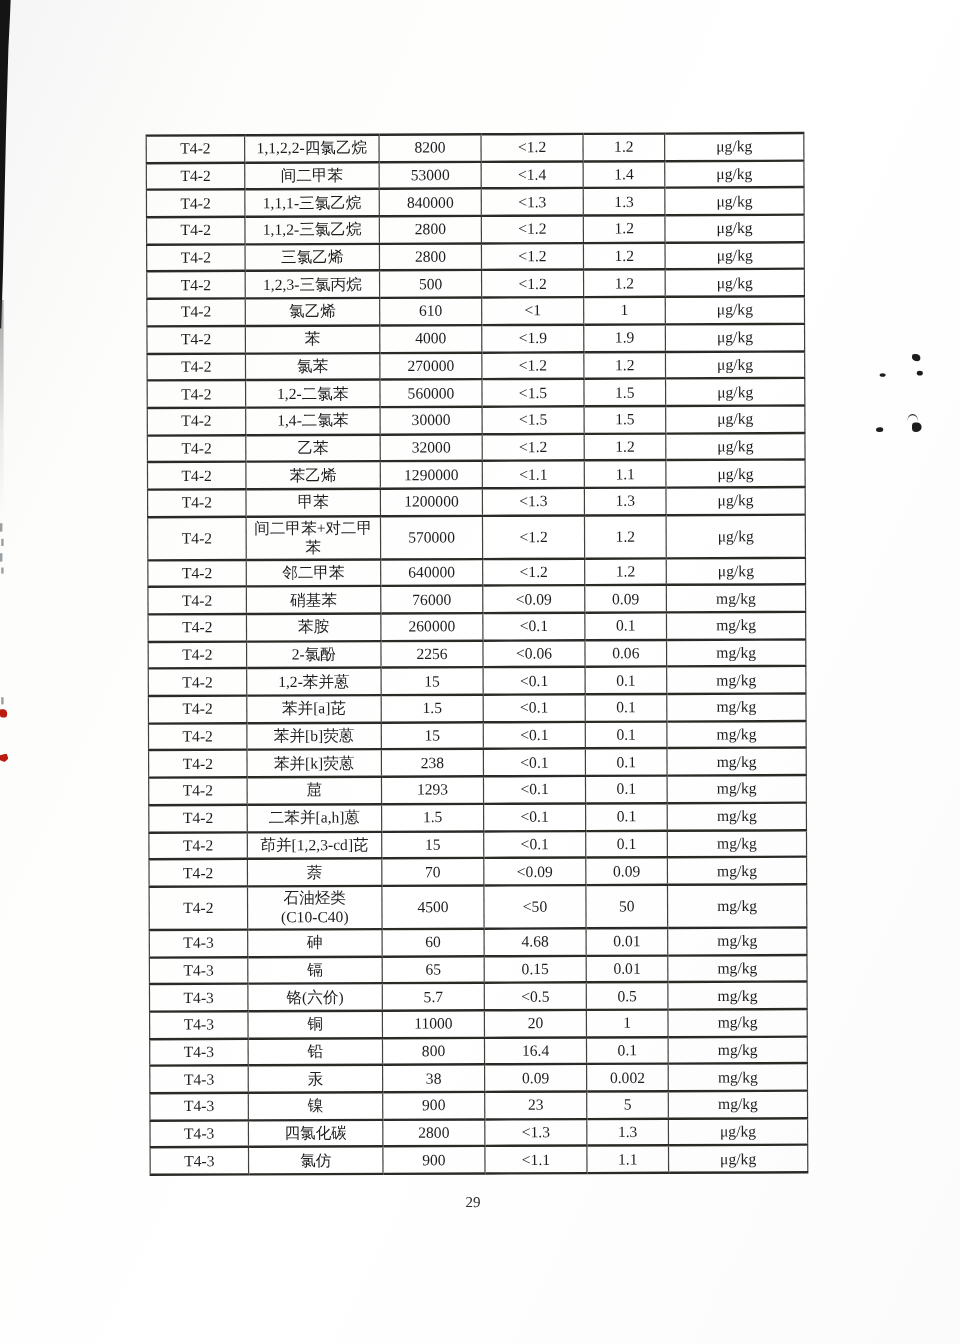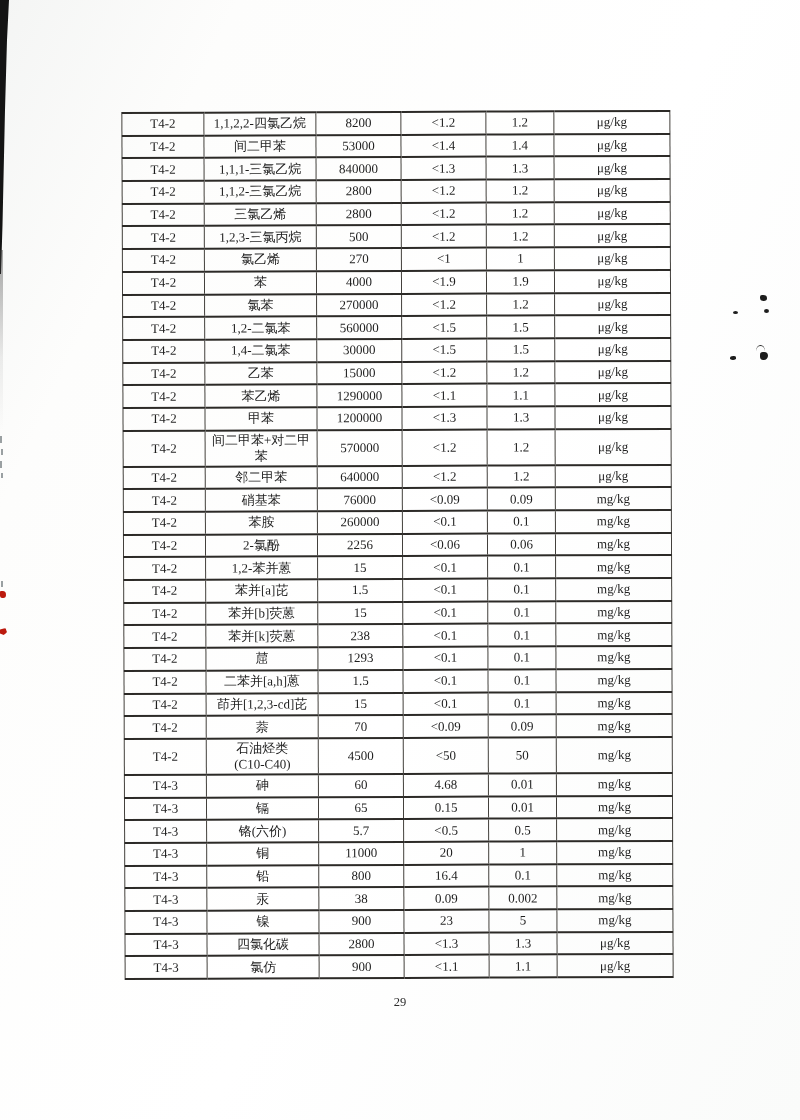--- a/index.html
+++ b/index.html
@@ -56,21 +56,21 @@
     padding:1px 2px;
     color:#1e1e1e;
     white-space:pre-line;
     overflow:hidden;
   }
   table.results tr { height:22.7px; }
 
   
   .page-number {
     position:absolute; left:388px; top:995px; width:24px;
-    font-size:12.5px; color:#2b2b2b; text-align:center;
+    font-size:12.5px; color:#2b2b2b; 
     font-family:"Liberation Serif","DejaVu Serif",serif;
   }
 </style>
 </head>
 <body>
 
 <div class="sheet">
 
   <div class="scan-wedge"></div>
   <div class="scan-shadow"></div>
@@ -142,21 +142,21 @@
           <td>T4-2</td>
           <td>1,2,3-三氯丙烷</td>
           <td>500</td>
           <td>&lt;1.2</td>
           <td>1.2</td>
           <td>μg/kg</td>
         </tr>
         <tr>
           <td>T4-2</td>
           <td>氯乙烯</td>
-          <td>270</td>
+          <td>610</td>
           <td>&lt;1</td>
           <td>1</td>
           <td>μg/kg</td>
         </tr>
         <tr>
           <td>T4-2</td>
           <td>苯</td>
           <td>4000</td>
           <td>&lt;1.9</td>
           <td>1.9</td>
@@ -182,21 +182,21 @@
           <td>T4-2</td>
           <td>1,4-二氯苯</td>
           <td>30000</td>
           <td>&lt;1.5</td>
           <td>1.5</td>
           <td>μg/kg</td>
         </tr>
         <tr>
           <td>T4-2</td>
           <td>乙苯</td>
-          <td>15000</td>
+          <td>32000</td>
           <td>&lt;1.2</td>
           <td>1.2</td>
           <td>μg/kg</td>
         </tr>
         <tr>
           <td>T4-2</td>
           <td>苯乙烯</td>
           <td>1290000</td>
           <td>&lt;1.1</td>
           <td>1.1</td>

